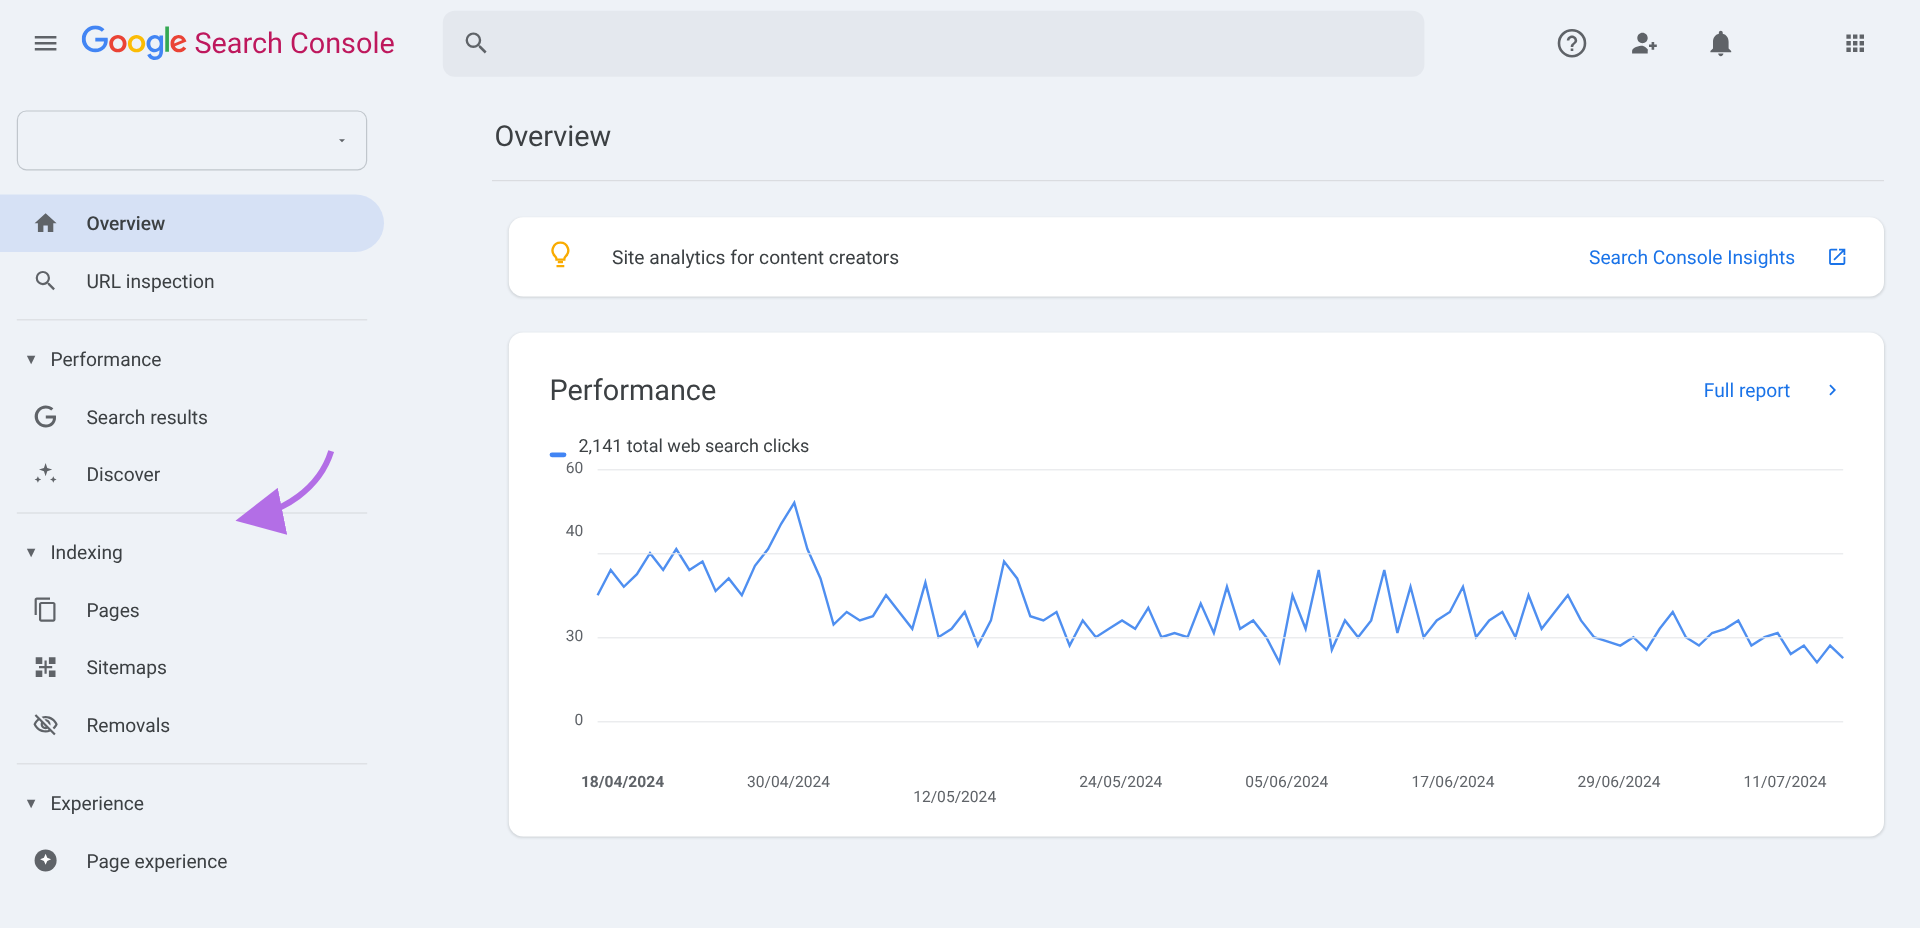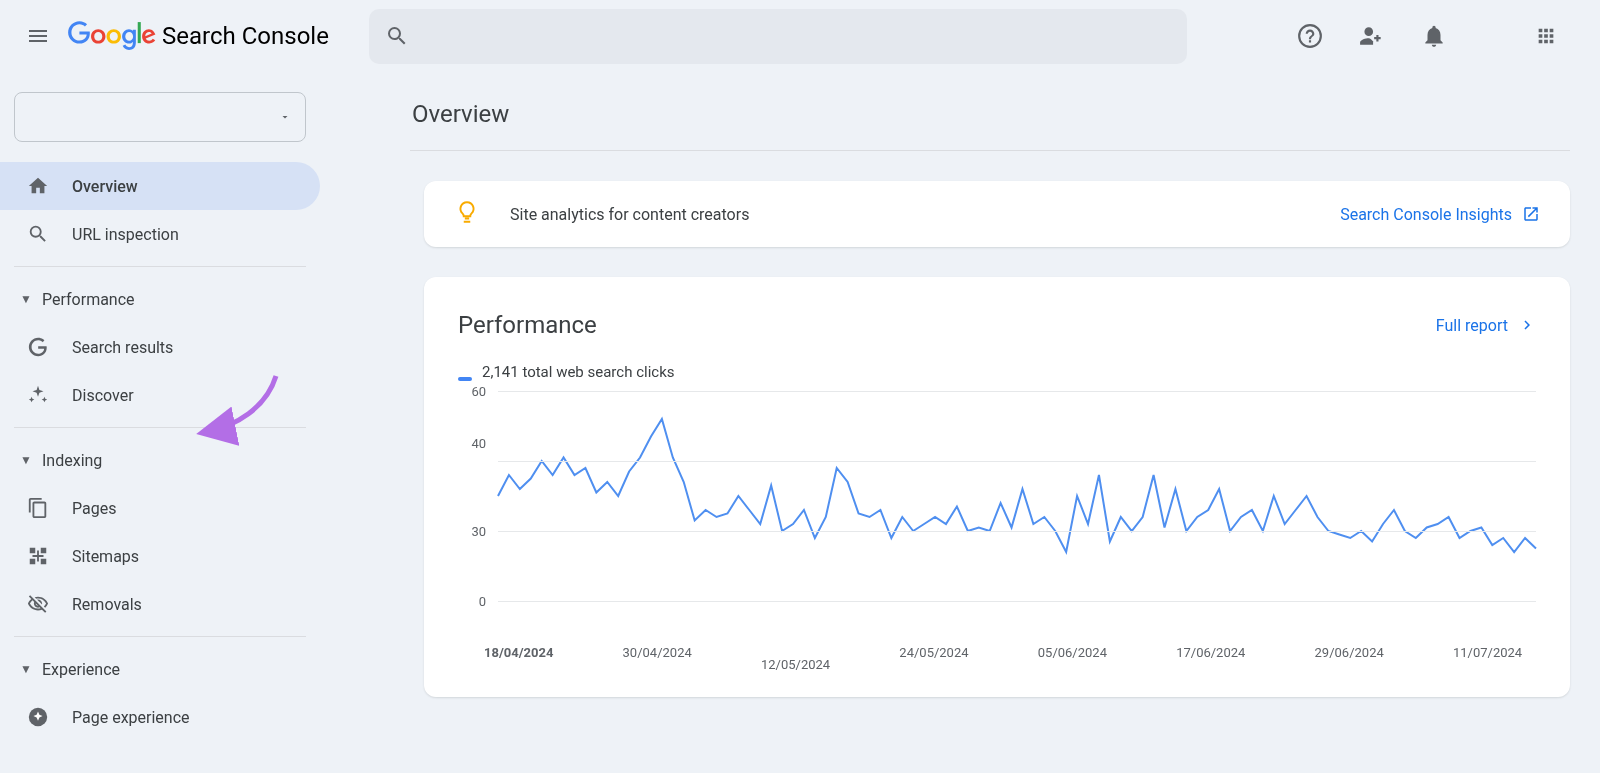--- a/index.html
+++ b/index.html
@@ -17,21 +17,21 @@
     align-items:center;
     padding-left: 18px;
     padding-right: 40px;
   }
   .menu-btn {
     width:40px;height:40px;display:flex;align-items:center;justify-content:center;border-radius:50%;cursor:pointer;
     margin-right: 10px;
   }
   .logo {
     display:flex; align-items:center; gap:6px; margin-right:40px;
-    font-size:24px; font-weight:400; color:#000000;text-align:center;
+    font-size:24px; font-weight:400; color:#be185d;text-align:center;
   }
   .searchbar {
     flex:0 0 818px; height:55px; background:#e4e8ee; border-radius:10px;
     display:flex; align-items:center; padding:0 16px; color:#5f6368;
   }
   .spacer { flex:1; }
   .hicons { display:flex; gap:34px; align-items:center; }
   .hicon { width:28px; height:28px; display:flex; align-items:center; justify-content:center; color:#5f6368; cursor:pointer; }
 
   .layout { display:flex; height:calc(100% - 72px); }
@@ -59,21 +59,21 @@
   .main-div { height:1px; background:#dadce0; margin-bottom:30px; }
   .card {
     background:#fff; border-radius:12px;
     box-shadow:0 1px 2px rgba(60,64,67,.15);
     margin-bottom:30px;
     margin-left:14px;
   }
   .insights-card { display:flex; align-items:center; padding:18px 30px; justify-content:space-between; }
   .insights-left { display:flex; align-items:center; gap:30px; }
   .lightbulb { color:#f9ab00; }
-  .link-blue { color:#1a73e8; font-size:16px; cursor:pointer; display:flex; align-items:center; gap:10px; }
+  .link-blue { color:#1a73e8; font-size:16px; cursor:pointer; display:flex; align-items:center; gap:26px; }
 
   .perf-card { padding:34px 34px 28px 34px; }
   .perf-head { display:flex; justify-content:space-between; align-items:center; margin-bottom:24px; }
   .perf-title { font-size:24px; color:#3c4043; }
   .legend { display:flex; align-items:flex-end; gap:10px; color:#3c4043; font-size:15px; margin-bottom:10px; }
   .legend-swatch { width:14px; height:4px; background:#4285f4; border-radius:2px; }
 
   .chart-wrap { position:relative; height:250px; margin-left:30px; }
   .ylab { position:absolute; left:-30px; font-size:13px; color:#5f6368; transform:translateY(-50%); text-align:right; width:28px;}
   .gridline { position:absolute; left:10px; right:0; height:1px; background:#e6e8ea; }

